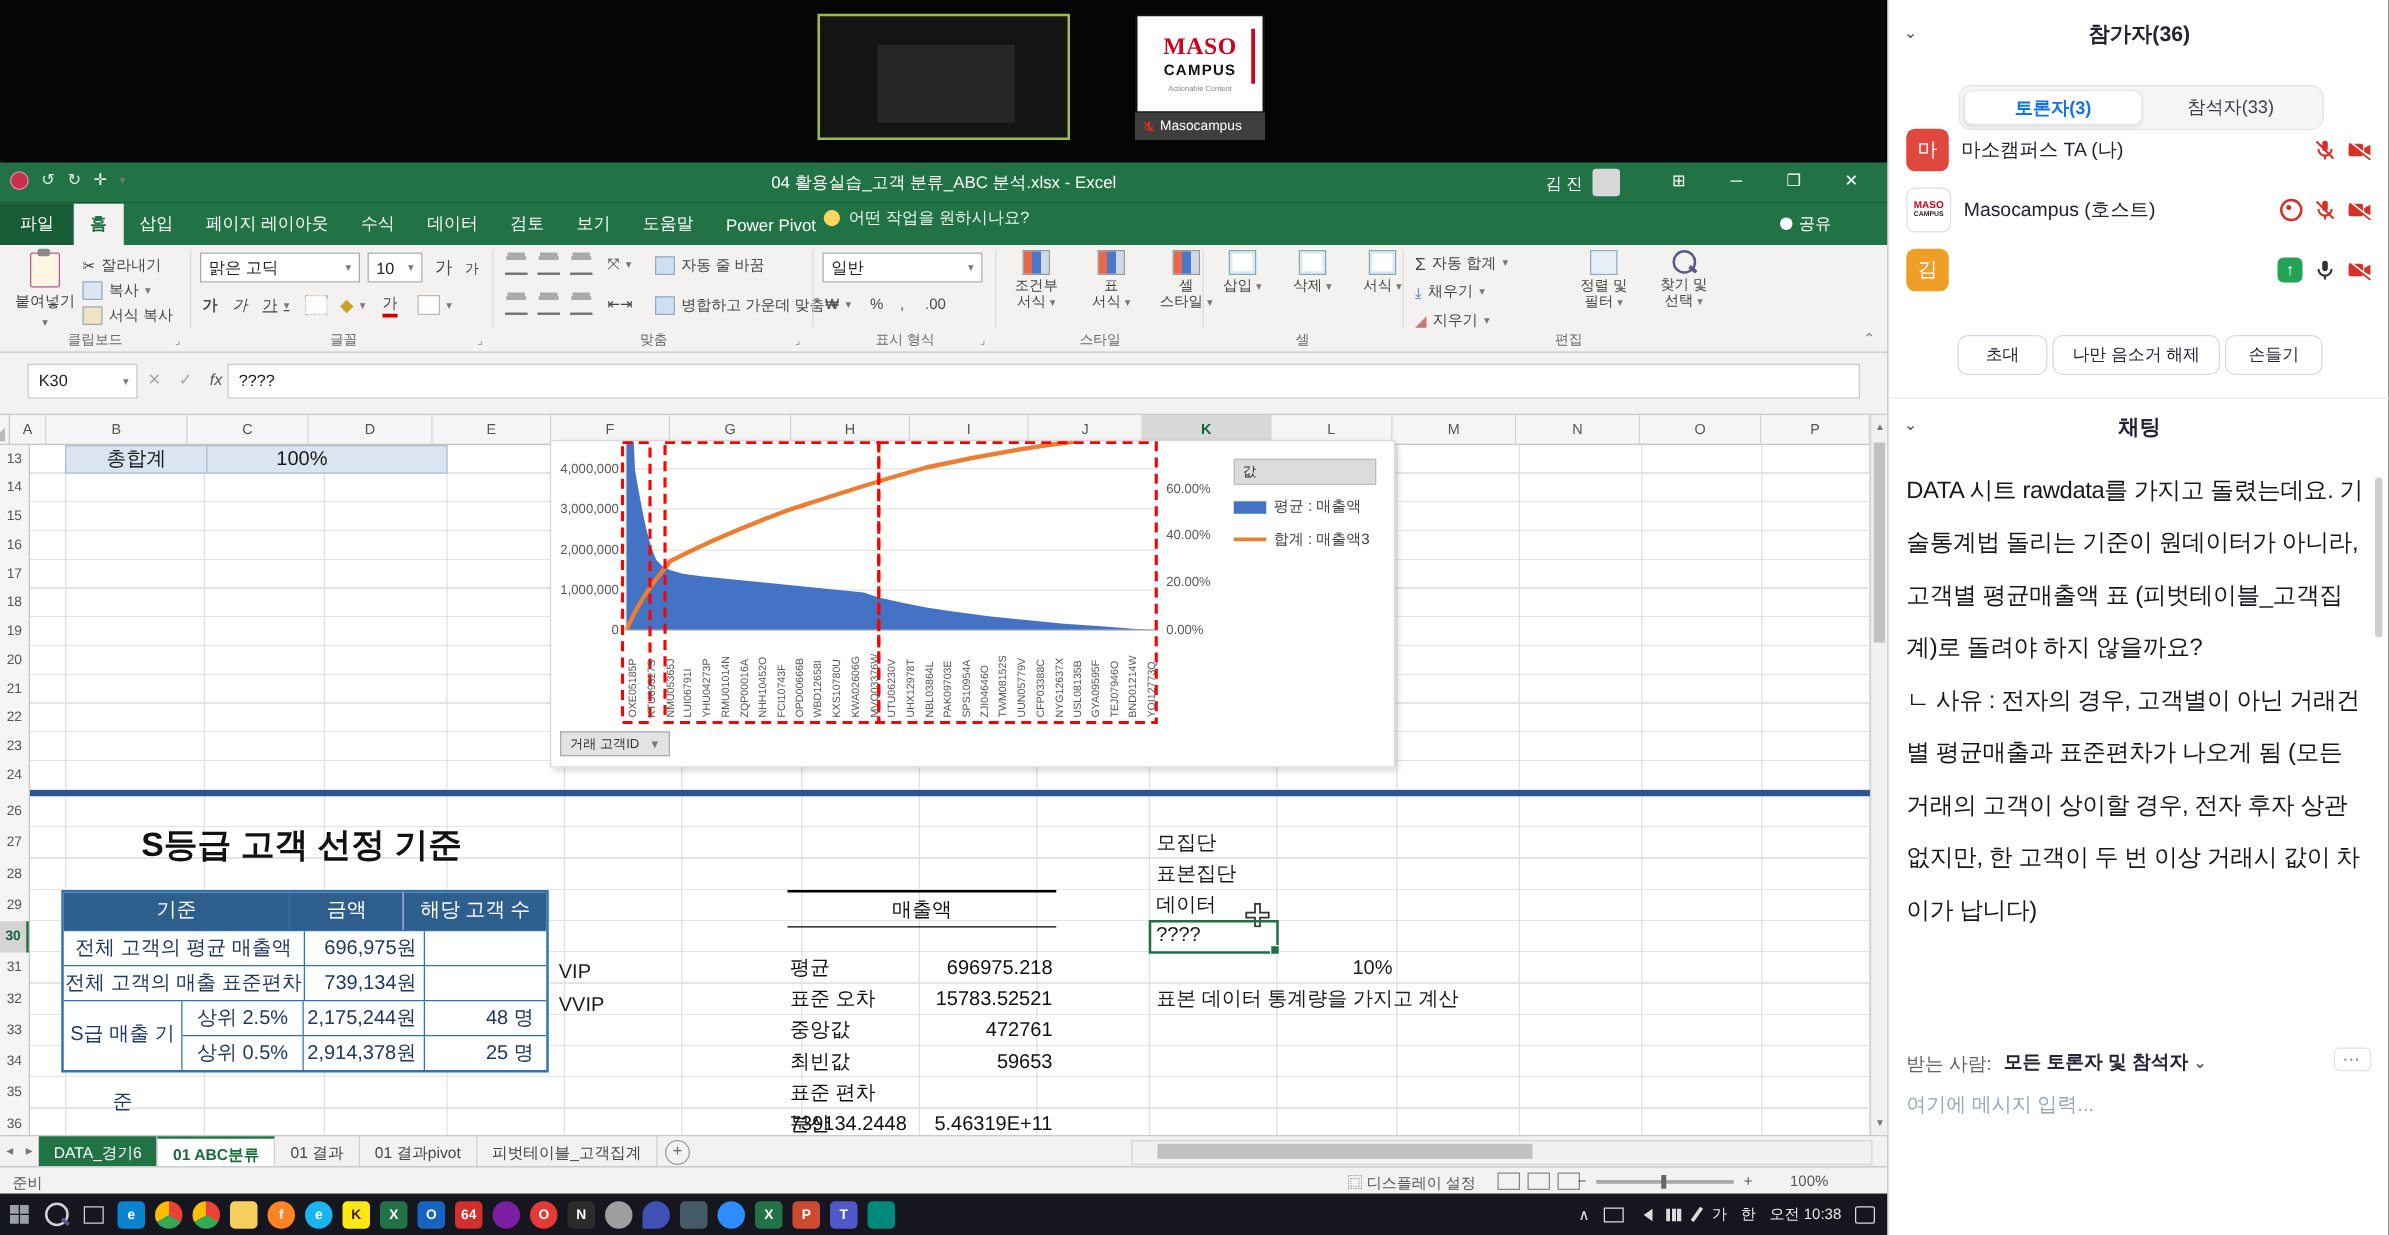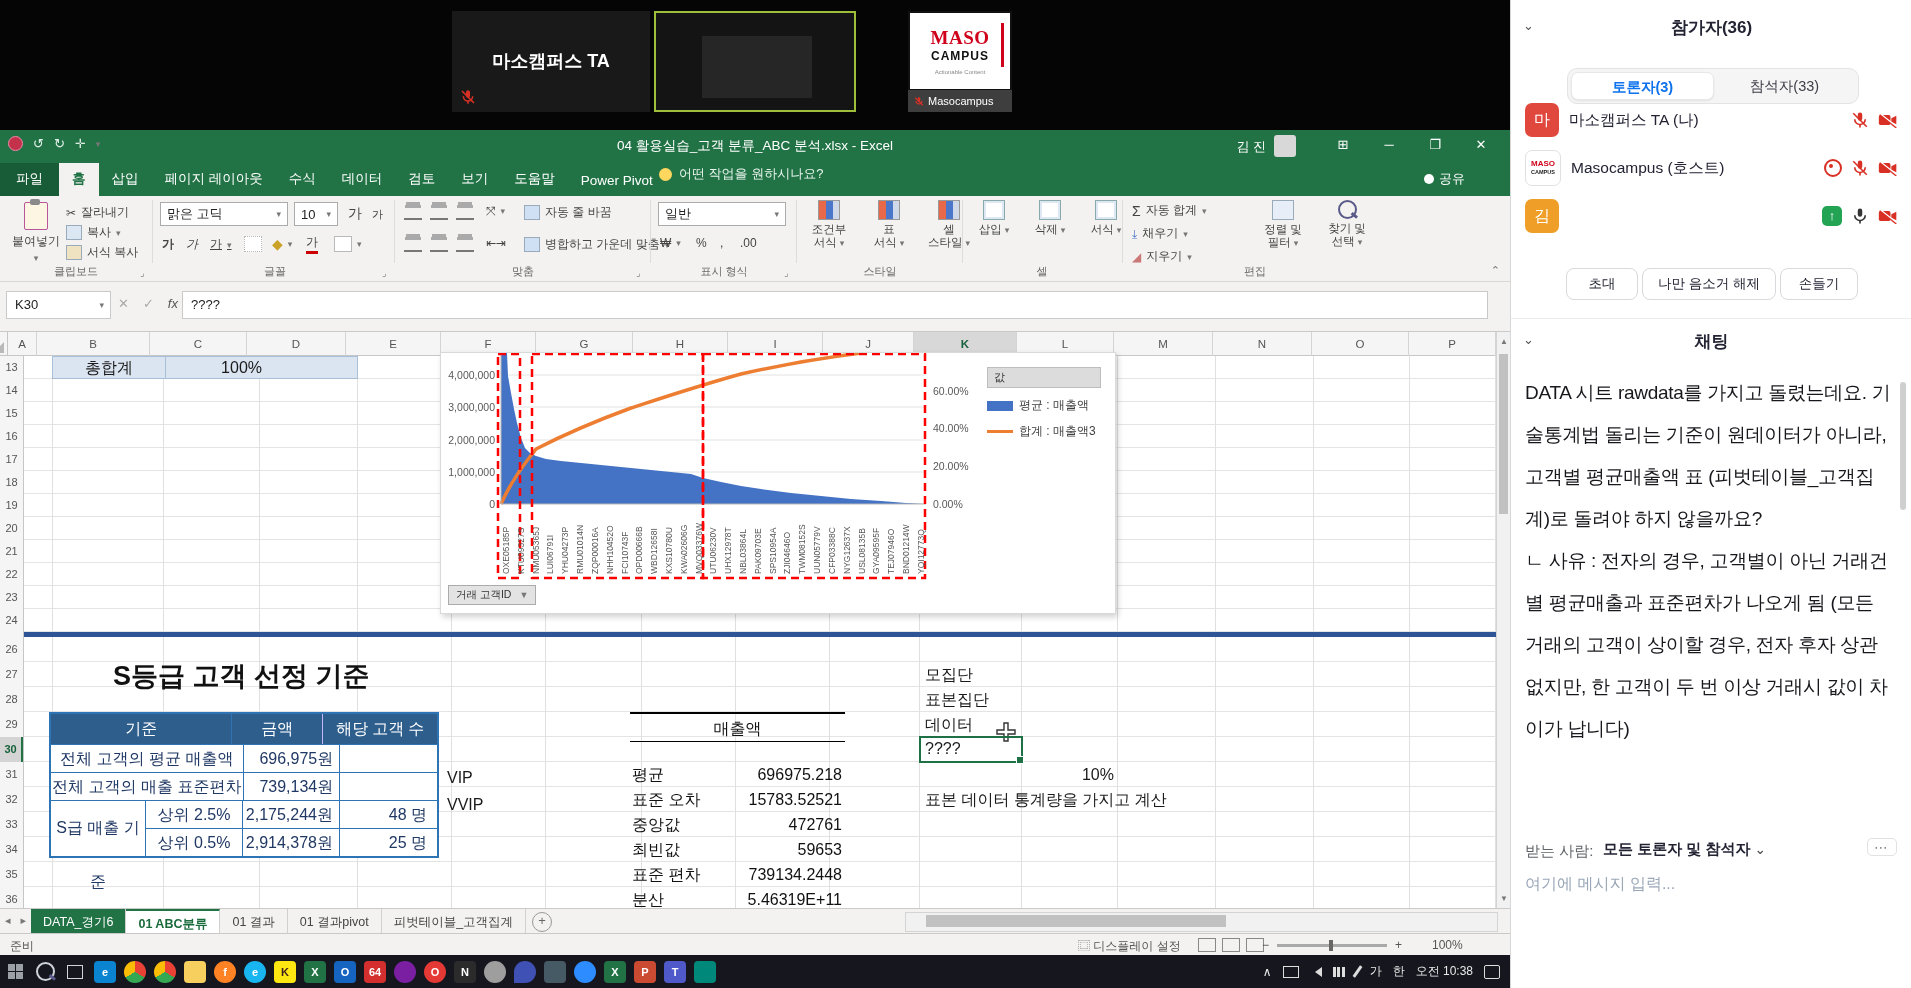--- a/index.html
+++ b/index.html
@@ -51,21 +51,21 @@
   .clip:before{content:"";position:absolute;left:5px;top:-4px;width:10px;height:6px;background:#8a8a8a;border-radius:2px;}
   .sq{width:20px;height:18px;}
   .two{line-height:13px;font-size:11.5px;text-align:center;color:#444;}
   .alnico{width:18px;height:12px;border-bottom:2px solid #777;box-shadow:0 -4px 0 -1px #aaa,0 -8px 0 -2px #aaa;}
   .mag{width:15px;height:15px;border:2.5px solid #5a5a8a;border-radius:50%;position:relative;}
   .mag:after{content:"";position:absolute;left:11px;top:12px;width:7px;height:2.5px;background:#5a5a8a;transform:rotate(40deg);}
   .collapse{position:absolute;right:10px;bottom:4px;color:#777;font-size:11px;}
 
   
   .fbar{left:0;top:282px;width:1510px;height:50px;background:#f3f2f1;border-bottom:1px solid #c9c9c9;}
-  .namebox{left:6px;top:9px;width:105px;height:28px;background:#fff;border:1px solid #c9c9c9;font-size:13px;color:#222;padding:5px 8px;}
+  .namebox{left:22px;top:9px;width:88px;height:28px;background:#fff;border:1px solid #c9c9c9;font-size:13px;color:#222;padding:5px 8px;}
   .fxicons{left:118px;top:14px;color:#a9a9a9;font-size:13px;display:flex;gap:14px;}
   .ffield{left:182px;top:9px;width:1306px;height:28px;background:#fff;border:1px solid #c9c9c9;font-size:13px;color:#222;padding:5px 8px;}
 
   
   .gridwrap{left:0;top:332px;width:1510px;height:576px;background:#fff;overflow:hidden;}
   .colhead{left:0;top:0;width:1496px;height:24px;background:#f5f5f5;border-bottom:1px solid #c6c6c6;display:flex;}
   .corner{width:24px;height:24px;border-right:1px solid #c6c6c6;position:relative;}
   .corner:after{content:"";position:absolute;right:3px;bottom:3px;border-left:11px solid transparent;border-bottom:11px solid #b9b9b9;}
   .ch{height:24px;border-right:1px solid #d4d4d4;font-size:11.5px;color:#555;text-align:center;line-height:24px;}
   .ch[data-sel]{background:#d8d8d8;border-bottom:2px solid #217346;color:#17613a;font-weight:bold;}
@@ -158,31 +158,20 @@
   .placeholder{font-size:16px;color:#9aa7b8;}
   .pscroll{width:6px;border-radius:3px;background:#cfcfcf;}
   .more{color:#888;letter-spacing:2px;font-size:14px;border:1px solid #e2e2e2;border-radius:5px;padding:0 6px;}
 </style>
 </head>
 <body>
 
 <div class="screen">
 
   <div class="a vstrip">
-    <div class="a vtile" style="left:452px;width:198px;">
-      <div class="a vname">마소캠퍼스 TA</div>
-      <svg class="a micoff" style="left:8px;top:76px;" viewBox="0 0 24 24">
-          <g stroke="#d93025" stroke-width="2.4" fill="none">
-            <rect x="9" y="2" width="6" height="11" rx="3" fill="#d93025" stroke="none"></rect>
-            <path d="M5,11a7,7 0 0 0 14,0"></path>
-            <line x1="12" y1="18" x2="12" y2="22"></line>
-            <line x1="3" y1="3" x2="21" y2="21"></line>
-          </g>
-        </svg>
-    </div>
     <div class="a vtile vtile2" style="left:654px;width:202px;">
       <div class="a vredact" style="left:46px;top:23px;width:110px;height:62px;"></div>
     </div>
     <div class="a vtile" style="left:908px;width:104px;background:#111;">
       <div class="a logoBox" style="left:2px;top:2px;width:100px;height:76px;">
         <div class="logoMASO" style="margin-top:14px;">MASO</div>
         <div class="logoCAMPUS">CAMPUS</div>
         <div class="logoTag" style="margin-top:6px;">Actionable Content</div>
         <div class="a logoBar" style="right:6px;top:10px;width:3px;height:44px;"></div>
       </div>
@@ -638,21 +627,21 @@
         <div class="statsrow" style="height:25px;line-height:25px;">
           <span>중앙값</span>
           <span>472761</span>
         </div>
 
         <div class="statsrow" style="height:25px;line-height:25px;">
           <span>최빈값</span>
           <span>59653</span>
         </div>
 
-        <div class="statsrow" style="height:25px;line-height:25px;">
+        <div class="statsrow" style="height:25px;line-height:25px;flex-direction:column;">
           <span>표준 편차</span>
           <span>739134.2448</span>
         </div>
 
         <div class="statsrow" style="height:25px;line-height:25px;">
           <span>분산</span>
           <span>5.46319E+11</span>
         </div>
       </div>
 

